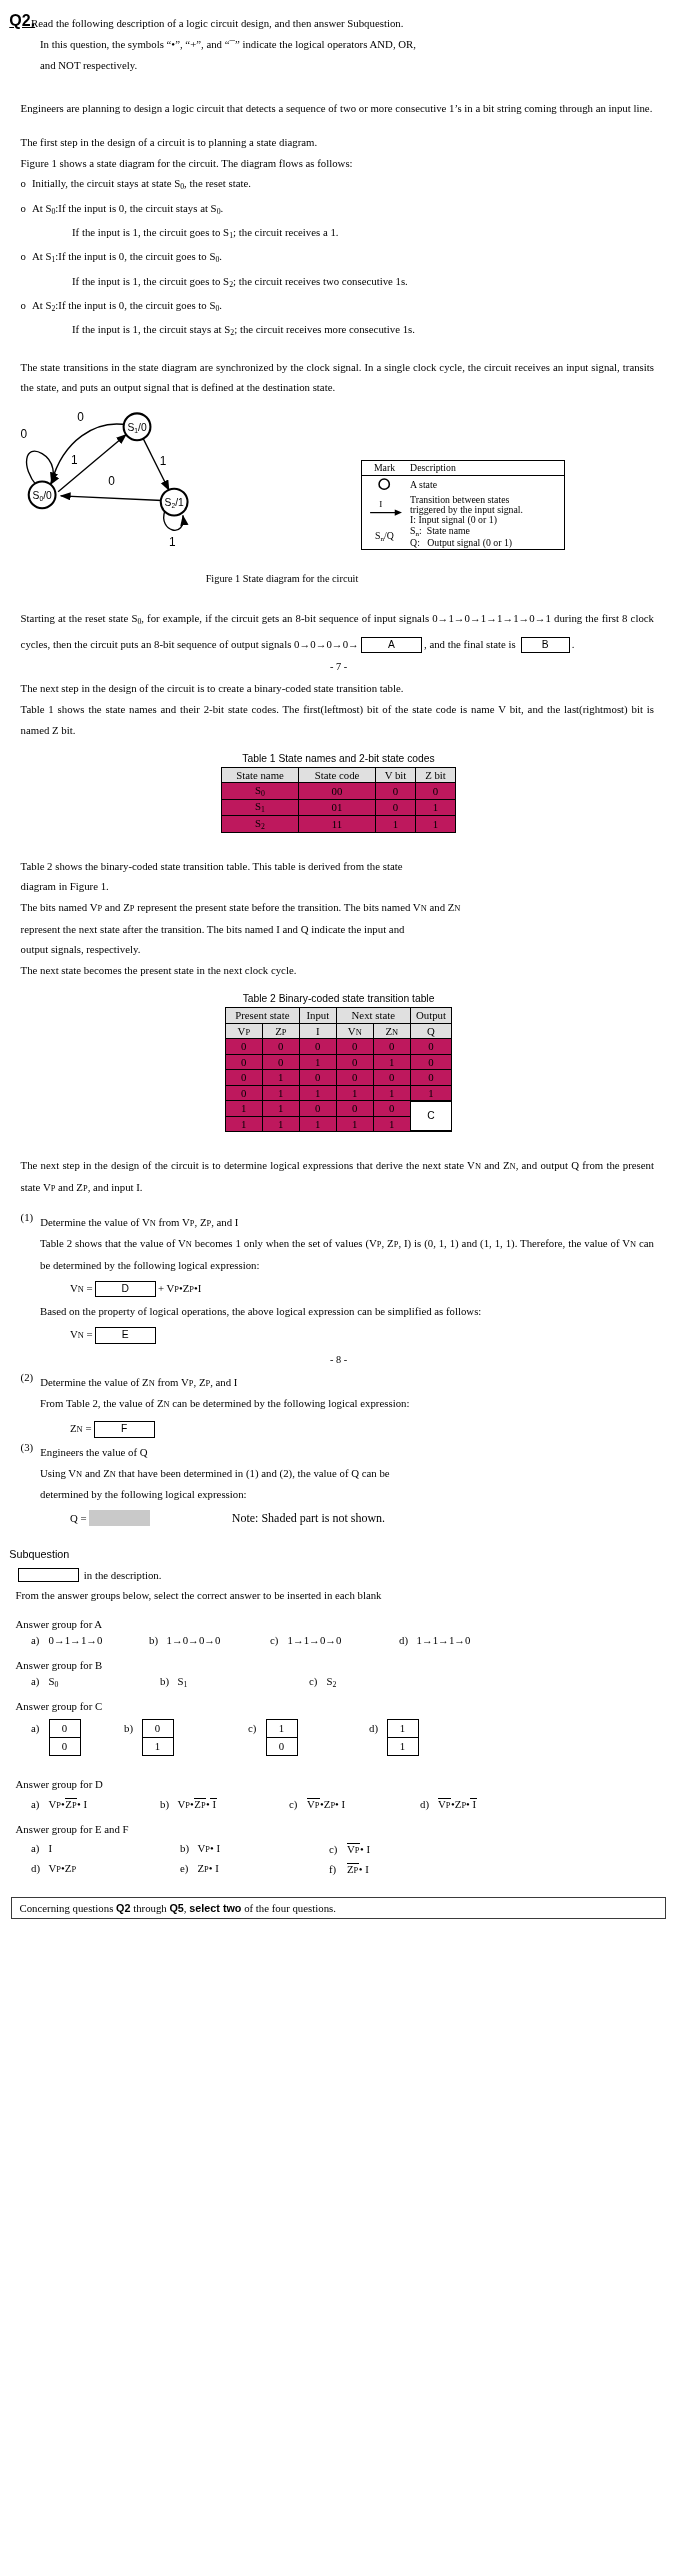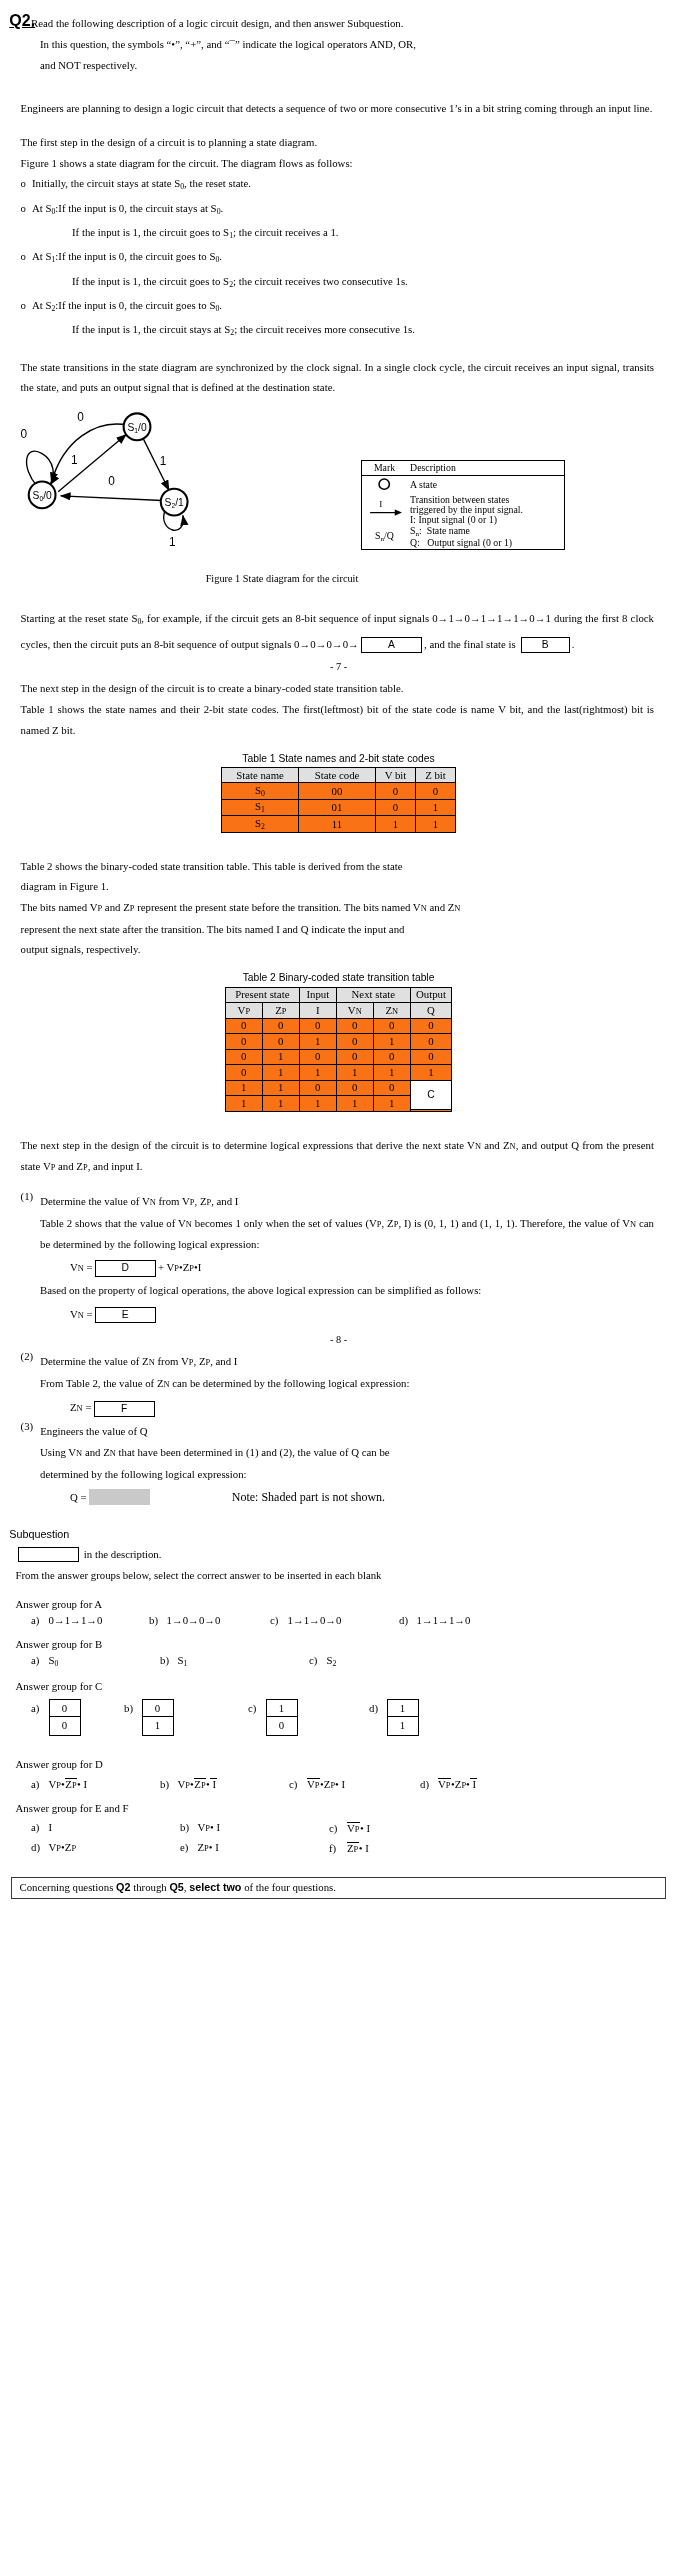--- a/index.html
+++ b/index.html
@@ -71,21 +71,21 @@
   
   .tbl-cap {
     text-align:center;
     font-family:"Liberation Sans", sans-serif;
     font-size:10.3px;
     margin-bottom:3.1px;
   }
   table.dt {
     border-collapse:collapse;
     margin:0 auto;
-    background:#f97316;
+    background:#be185d;
   }
   table.dt td, table.dt th {
     border:0.5px solid #000;
     text-align:center;
     font-weight:normal;
     font-size:10.8px;
     padding:1.5px 5.2px;
     height:15.5px;
   }
   table.dt thead td, table.dt thead th { background:#e0e0e0; }
@@ -346,20 +346,21 @@
     </tbody>
   </table>
 
   <div class="gap-l"></div>
 
   <div class="p indent-body">Table 2 shows the binary-coded state transition table. This table is derived from the state</div>
   <div class="p indent-body">diagram in Figure 1.</div>
   <div class="p indent-body">The bits named V<span class="sc">P</span> and Z<span class="sc">P</span> represent the present state before the transition. The bits named V<span class="sc">N</span> and Z<span class="sc">N</span></div>
   <div class="p indent-body">represent the next state after the transition. The bits named I and Q indicate the input and</div>
   <div class="p indent-body">output signals, respectively.</div>
+  <div class="p indent-body">The next state becomes the present state in the next clock cycle.</div>
 
   <div class="gap-m"></div>
   <div class="tbl-cap">Table 2  Binary-coded state transition table</div>
   <table class="dt t2">
     <thead>
       <tr>
         <td colspan="2">Present state</td>
         <td>Input</td>
         <td colspan="2">Next state</td>
         <td>Output</td>

